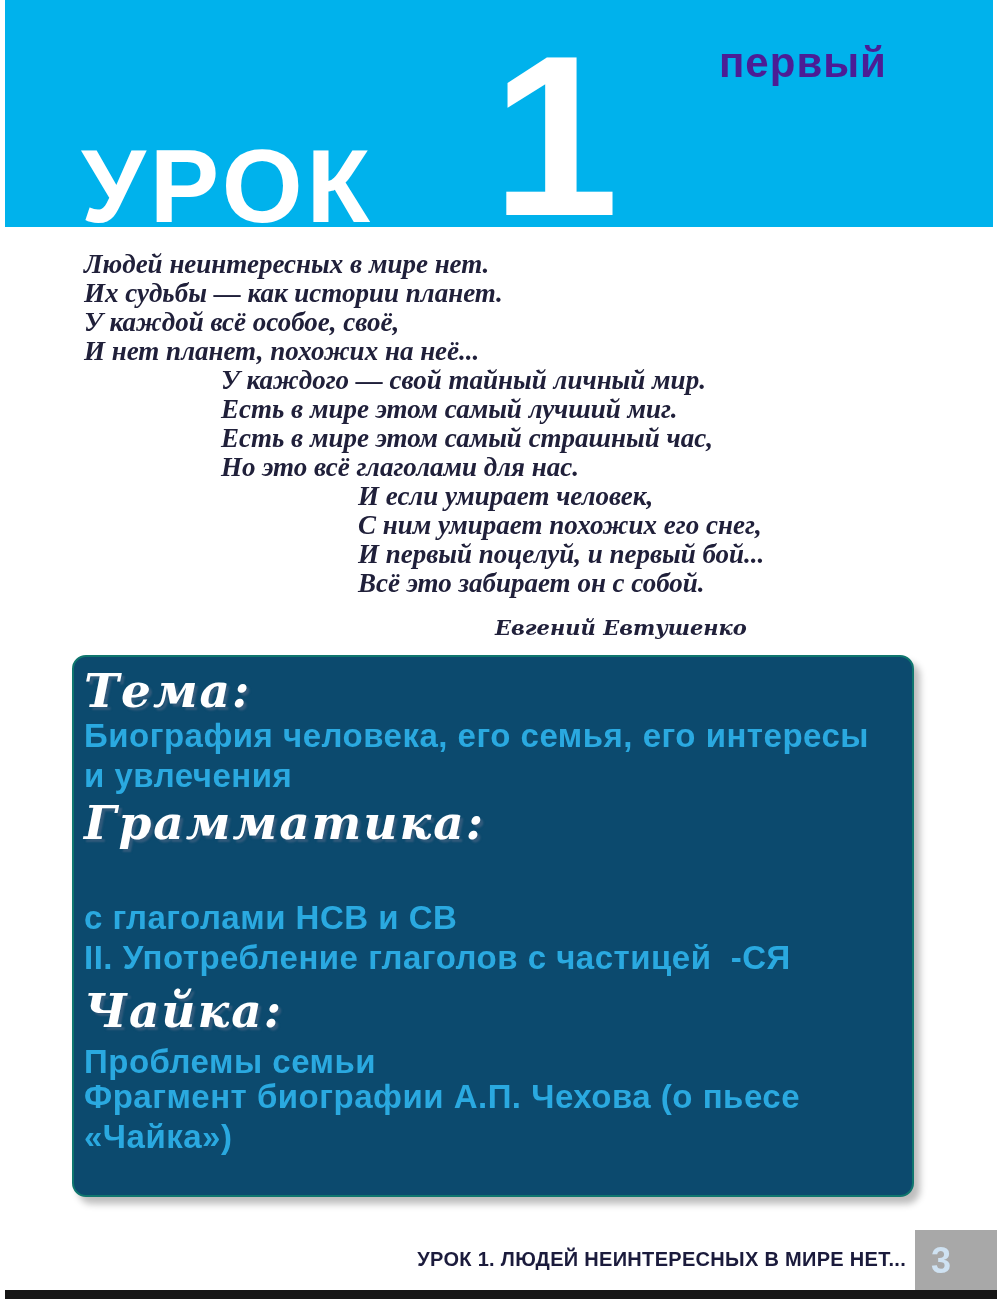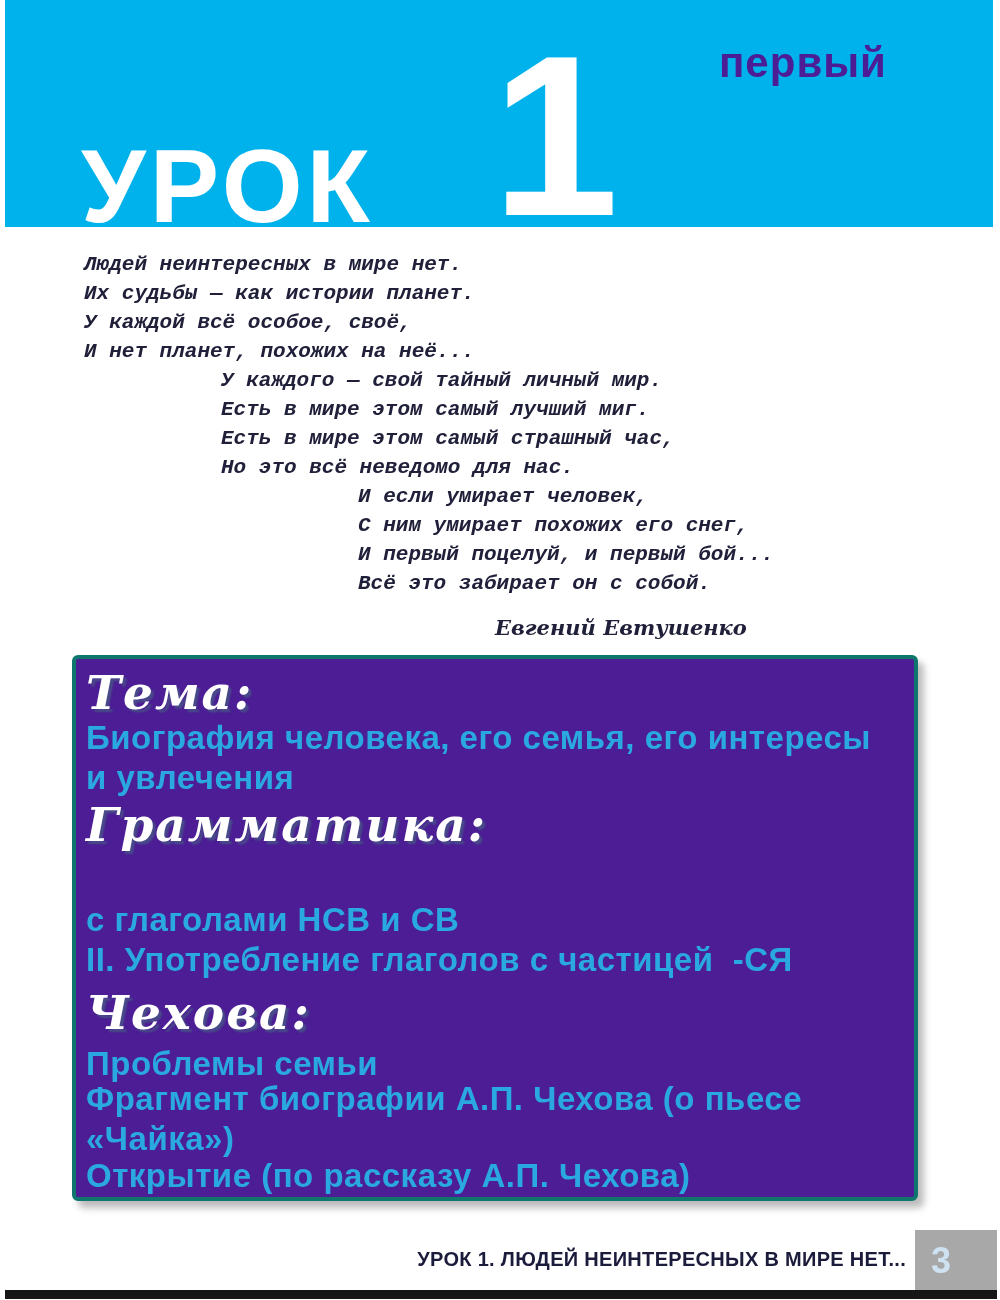--- a/index.html
+++ b/index.html
@@ -10,31 +10,31 @@
   
   .banner{position:absolute;left:5px;top:0;width:988px;height:227px;background:#00b2ec;}
   .lesson-word{position:absolute;left:76px;top:134px;font-size:104px;font-weight:bold;
                color:#ffffff;letter-spacing:4px;line-height:1;}
   .lesson-number{position:absolute;left:468px;top:22px;width:165px;text-align:center;
                  font-size:228px;font-weight:bold;color:#ffffff;line-height:1;}
   .lesson-number-name{position:absolute;left:714px;top:42px;font-size:42px;font-weight:bold;
                       color:#4c1d95;line-height:1;letter-spacing:1px;}
 
   
-  .stanza{position:absolute;font-family:Liberation Mono, monospace;
-          font-style:italic;font-weight:bold;font-size:21px;line-height:29px;color:#20203a;}
+  .stanza{position:absolute;font-family:Liberation Serif, serif;
+          font-style:italic;font-weight:bold;font-size:27px;line-height:29px;color:#20203a;}
   .stanza-1{left:84px;top:250px;}
   .stanza-2{left:221px;top:366px;}
   .stanza-3{left:358px;top:482px;}
   .poem-author{position:absolute;left:495px;top:615px;font-family:"DejaVu Serif","Liberation Serif",serif;
                font-style:italic;font-weight:bold;font-size:21px;color:#20203a;}
 
   
   .overview-box{position:absolute;left:72px;top:655px;width:838px;height:538px;
-                background:#4c1d95;border:4px solid #0f766e;border-radius:6px;
+                background:#0c4a6e;border:2px solid #0f766e;border-radius:14px;
                 box-shadow:6px 7px 7px #bdbdbd;}
   .ob-line{position:absolute;left:10px;line-height:1;white-space:pre;}
   .script-heading{font-family:"DejaVu Serif","Liberation Serif",serif;font-style:italic;
                   font-weight:bold;font-size:47px;color:#ffffff;
                   text-shadow:3px 3px 2px rgba(70,100,130,.65);letter-spacing:2px;}
   .box-line{font-weight:bold;font-size:33px;color:#2aa9e0;letter-spacing:0.5px;}
   .pos-theme-h{top:10px;}   .pos-theme-1{top:62px;}  .pos-theme-2{top:102px;}
   .pos-gram-h{top:142px;}   .pos-gram-1{top:204px;}  .pos-gram-2{top:244px;}  .pos-gram-3{top:284px;}
   .pos-texts-h{top:330px;}  .pos-texts-1{top:388px;} .pos-texts-2{top:423px;text-align:center;}
   .pos-texts-3{top:463px;}  .pos-texts-4{top:500px;}
@@ -61,44 +61,43 @@
   <div class="stanza stanza-1">
     <div>Людей неинтересных в мире нет.</div>
     <div>Их судьбы — как истории планет.</div>
     <div>У каждой всё особое, своё,</div>
     <div>И нет планет, похожих на неё...</div>
   </div>
   <div class="stanza stanza-2">
     <div>У каждого — свой тайный личный мир.</div>
     <div>Есть в мире этом самый лучший миг.</div>
     <div>Есть в мире этом самый страшный час,</div>
-    <div>Но это всё неведомо для нас.</div>
+    <div>Но это всё глаголами для нас.</div>
   </div>
   <div class="stanza stanza-3">
     <div>И если умирает человек,</div>
     <div>С ним умирает похожих его снег,</div>
     <div>И первый поцелуй, и первый бой...</div>
     <div>Всё это забирает он с собой.</div>
   </div>
   <div class="poem-author">Евгений Евтушенко</div>
 
   <div class="overview-box">
     <div class="ob-line script-heading pos-theme-h">Тема:</div>
     <div class="ob-line box-line pos-theme-1">Биография человека, его семья, его интересы</div>
     <div class="ob-line box-line pos-theme-2">и увлечения</div>
 
     <div class="ob-line script-heading pos-gram-h">Грамматика:</div>
     <div class="ob-line box-line pos-gram-2">с глаголами НСВ и СВ</div>
     <div class="ob-line box-line pos-gram-3">II. Употребление глаголов с частицей  -СЯ</div>
 
-    <div class="ob-line script-heading pos-texts-h">Чехова:</div>
+    <div class="ob-line script-heading pos-texts-h">Чайка:</div>
     <div class="ob-line box-line pos-texts-1">Проблемы семьи</div>
     <div class="ob-line box-line pos-texts-2">Фрагмент биографии А.П. Чехова (о пьесе</div>
     <div class="ob-line box-line pos-texts-3">«Чайка»)</div>
-    <div class="ob-line box-line pos-texts-4">Открытие (по рассказу А.П. Чехова)</div>
   </div>
 
   <div class="running-title">УРОК 1. ЛЮДЕЙ НЕИНТЕРЕСНЫХ В МИРЕ НЕТ...</div>
   <div class="page-tab">
     <div class="page-num">3</div>
   </div>
   <div class="bottom-bar"></div>
 
 </div>
 

